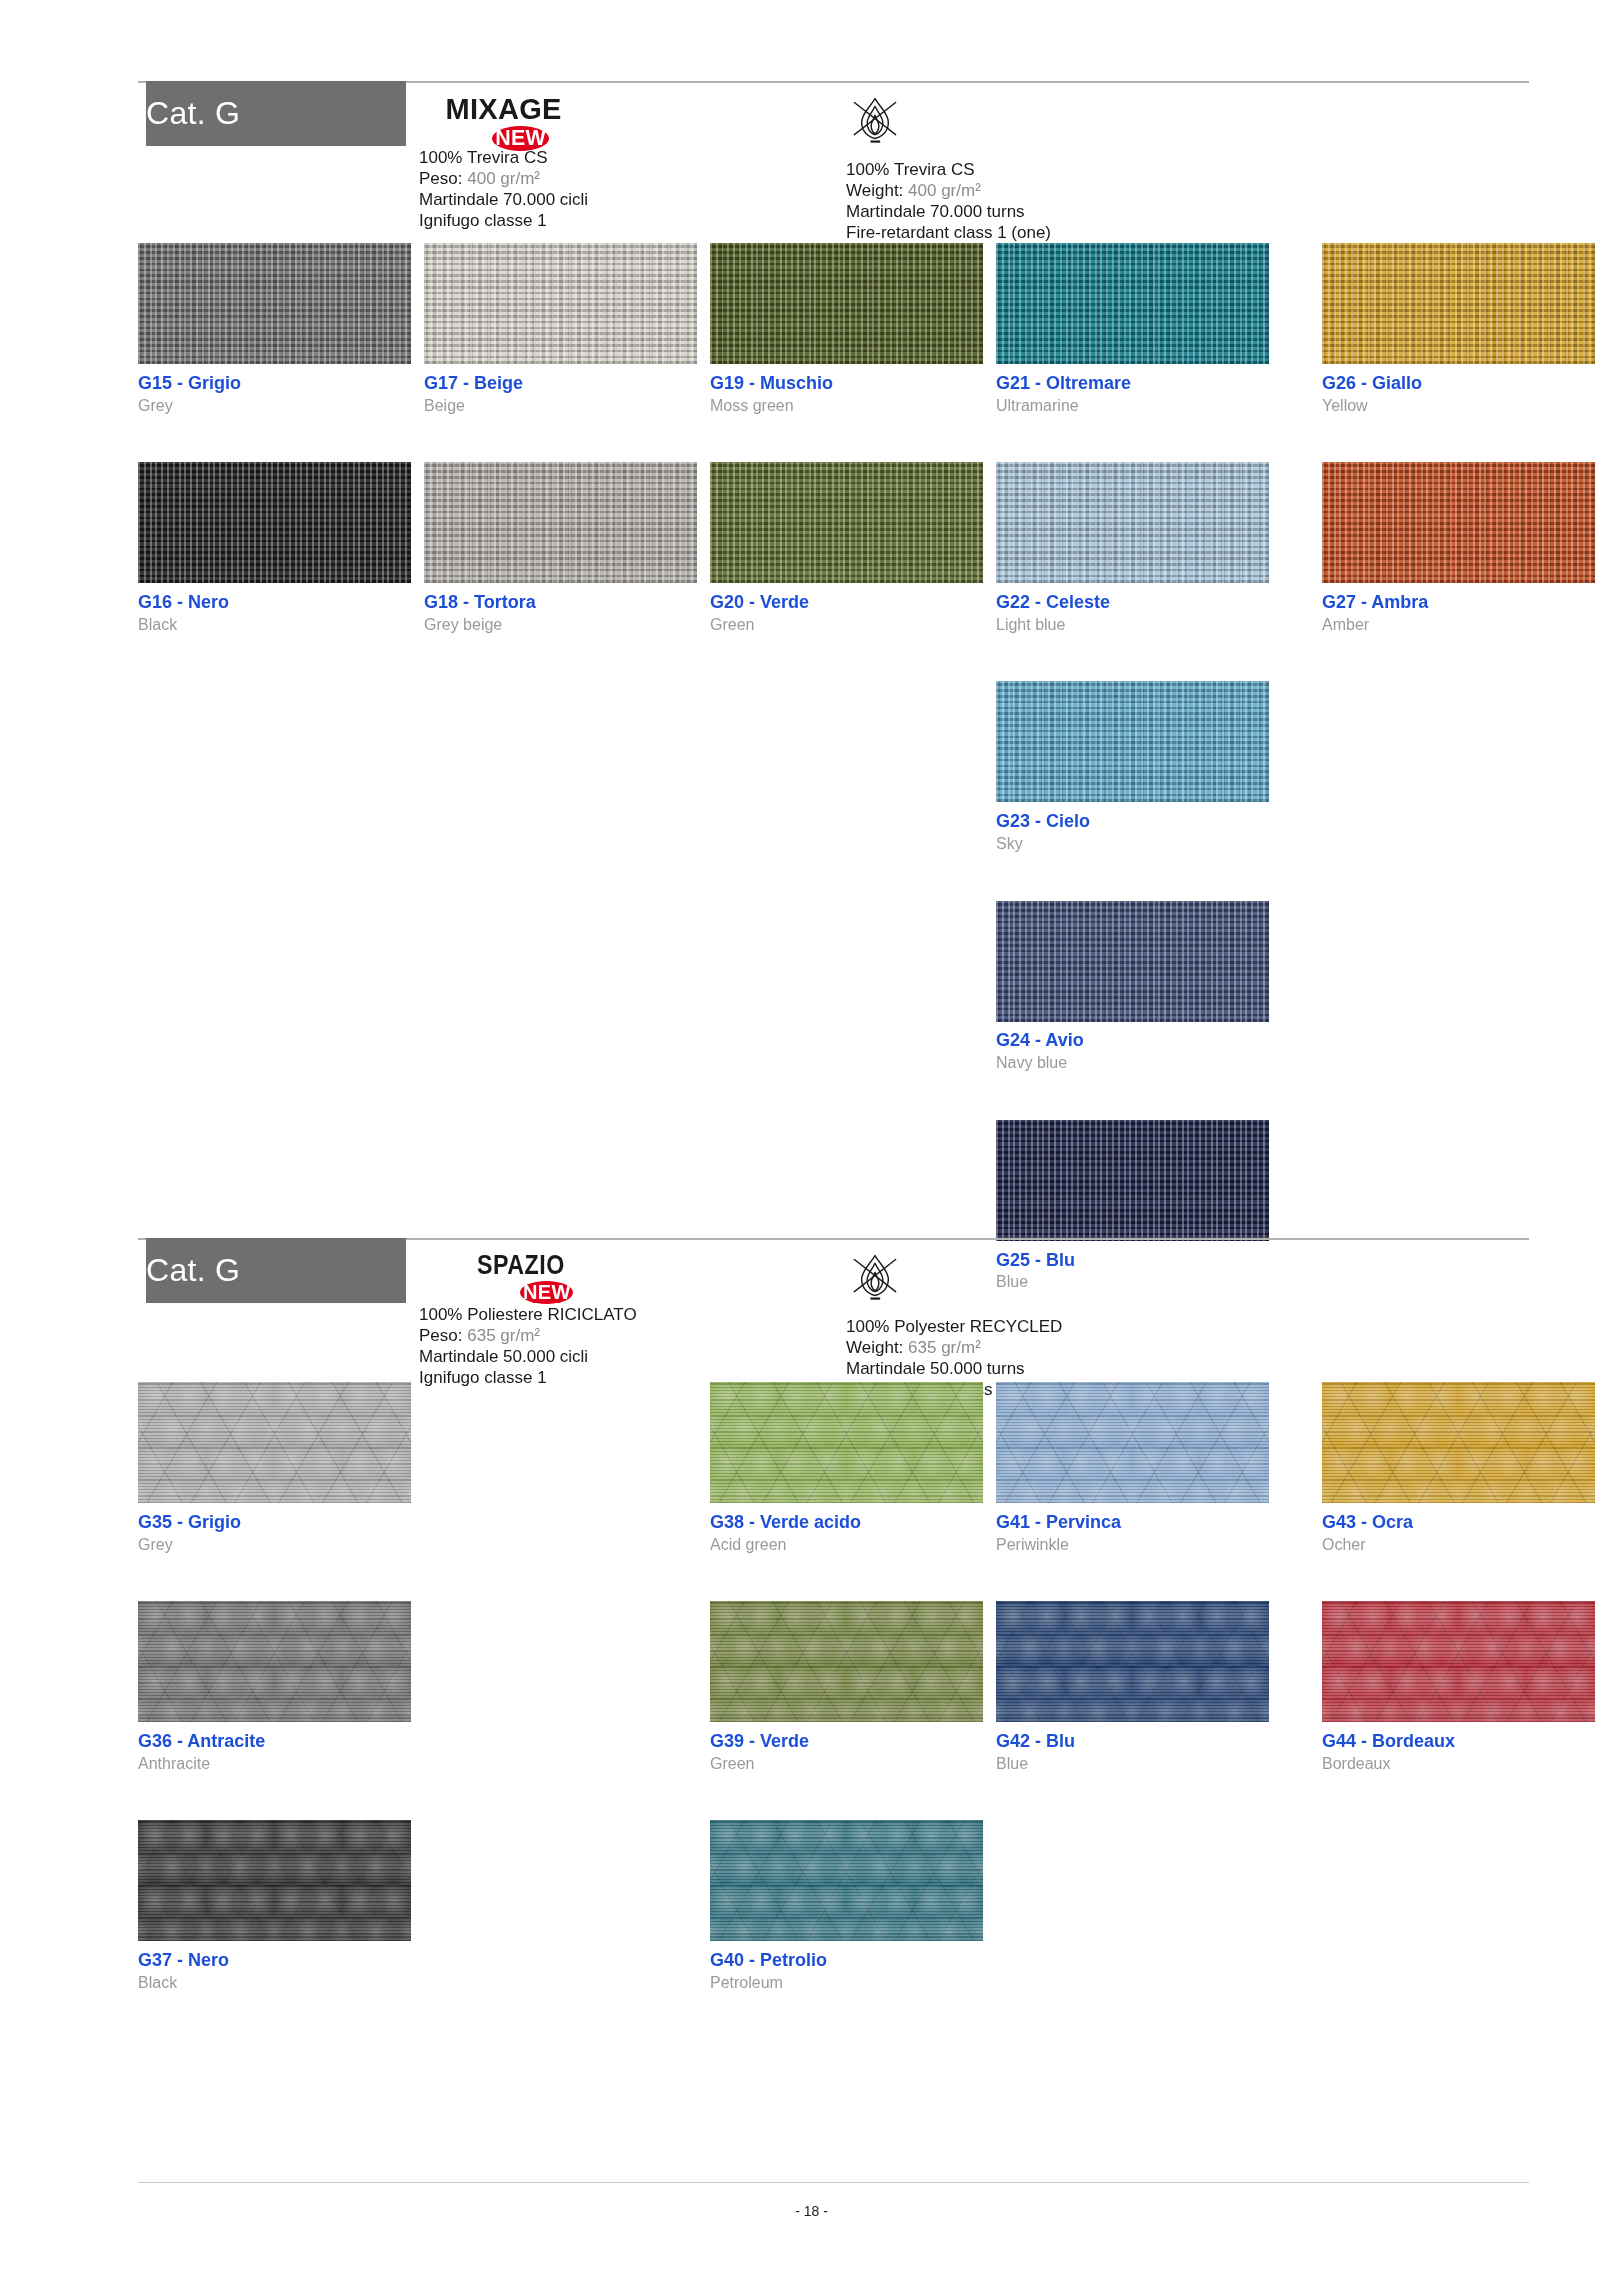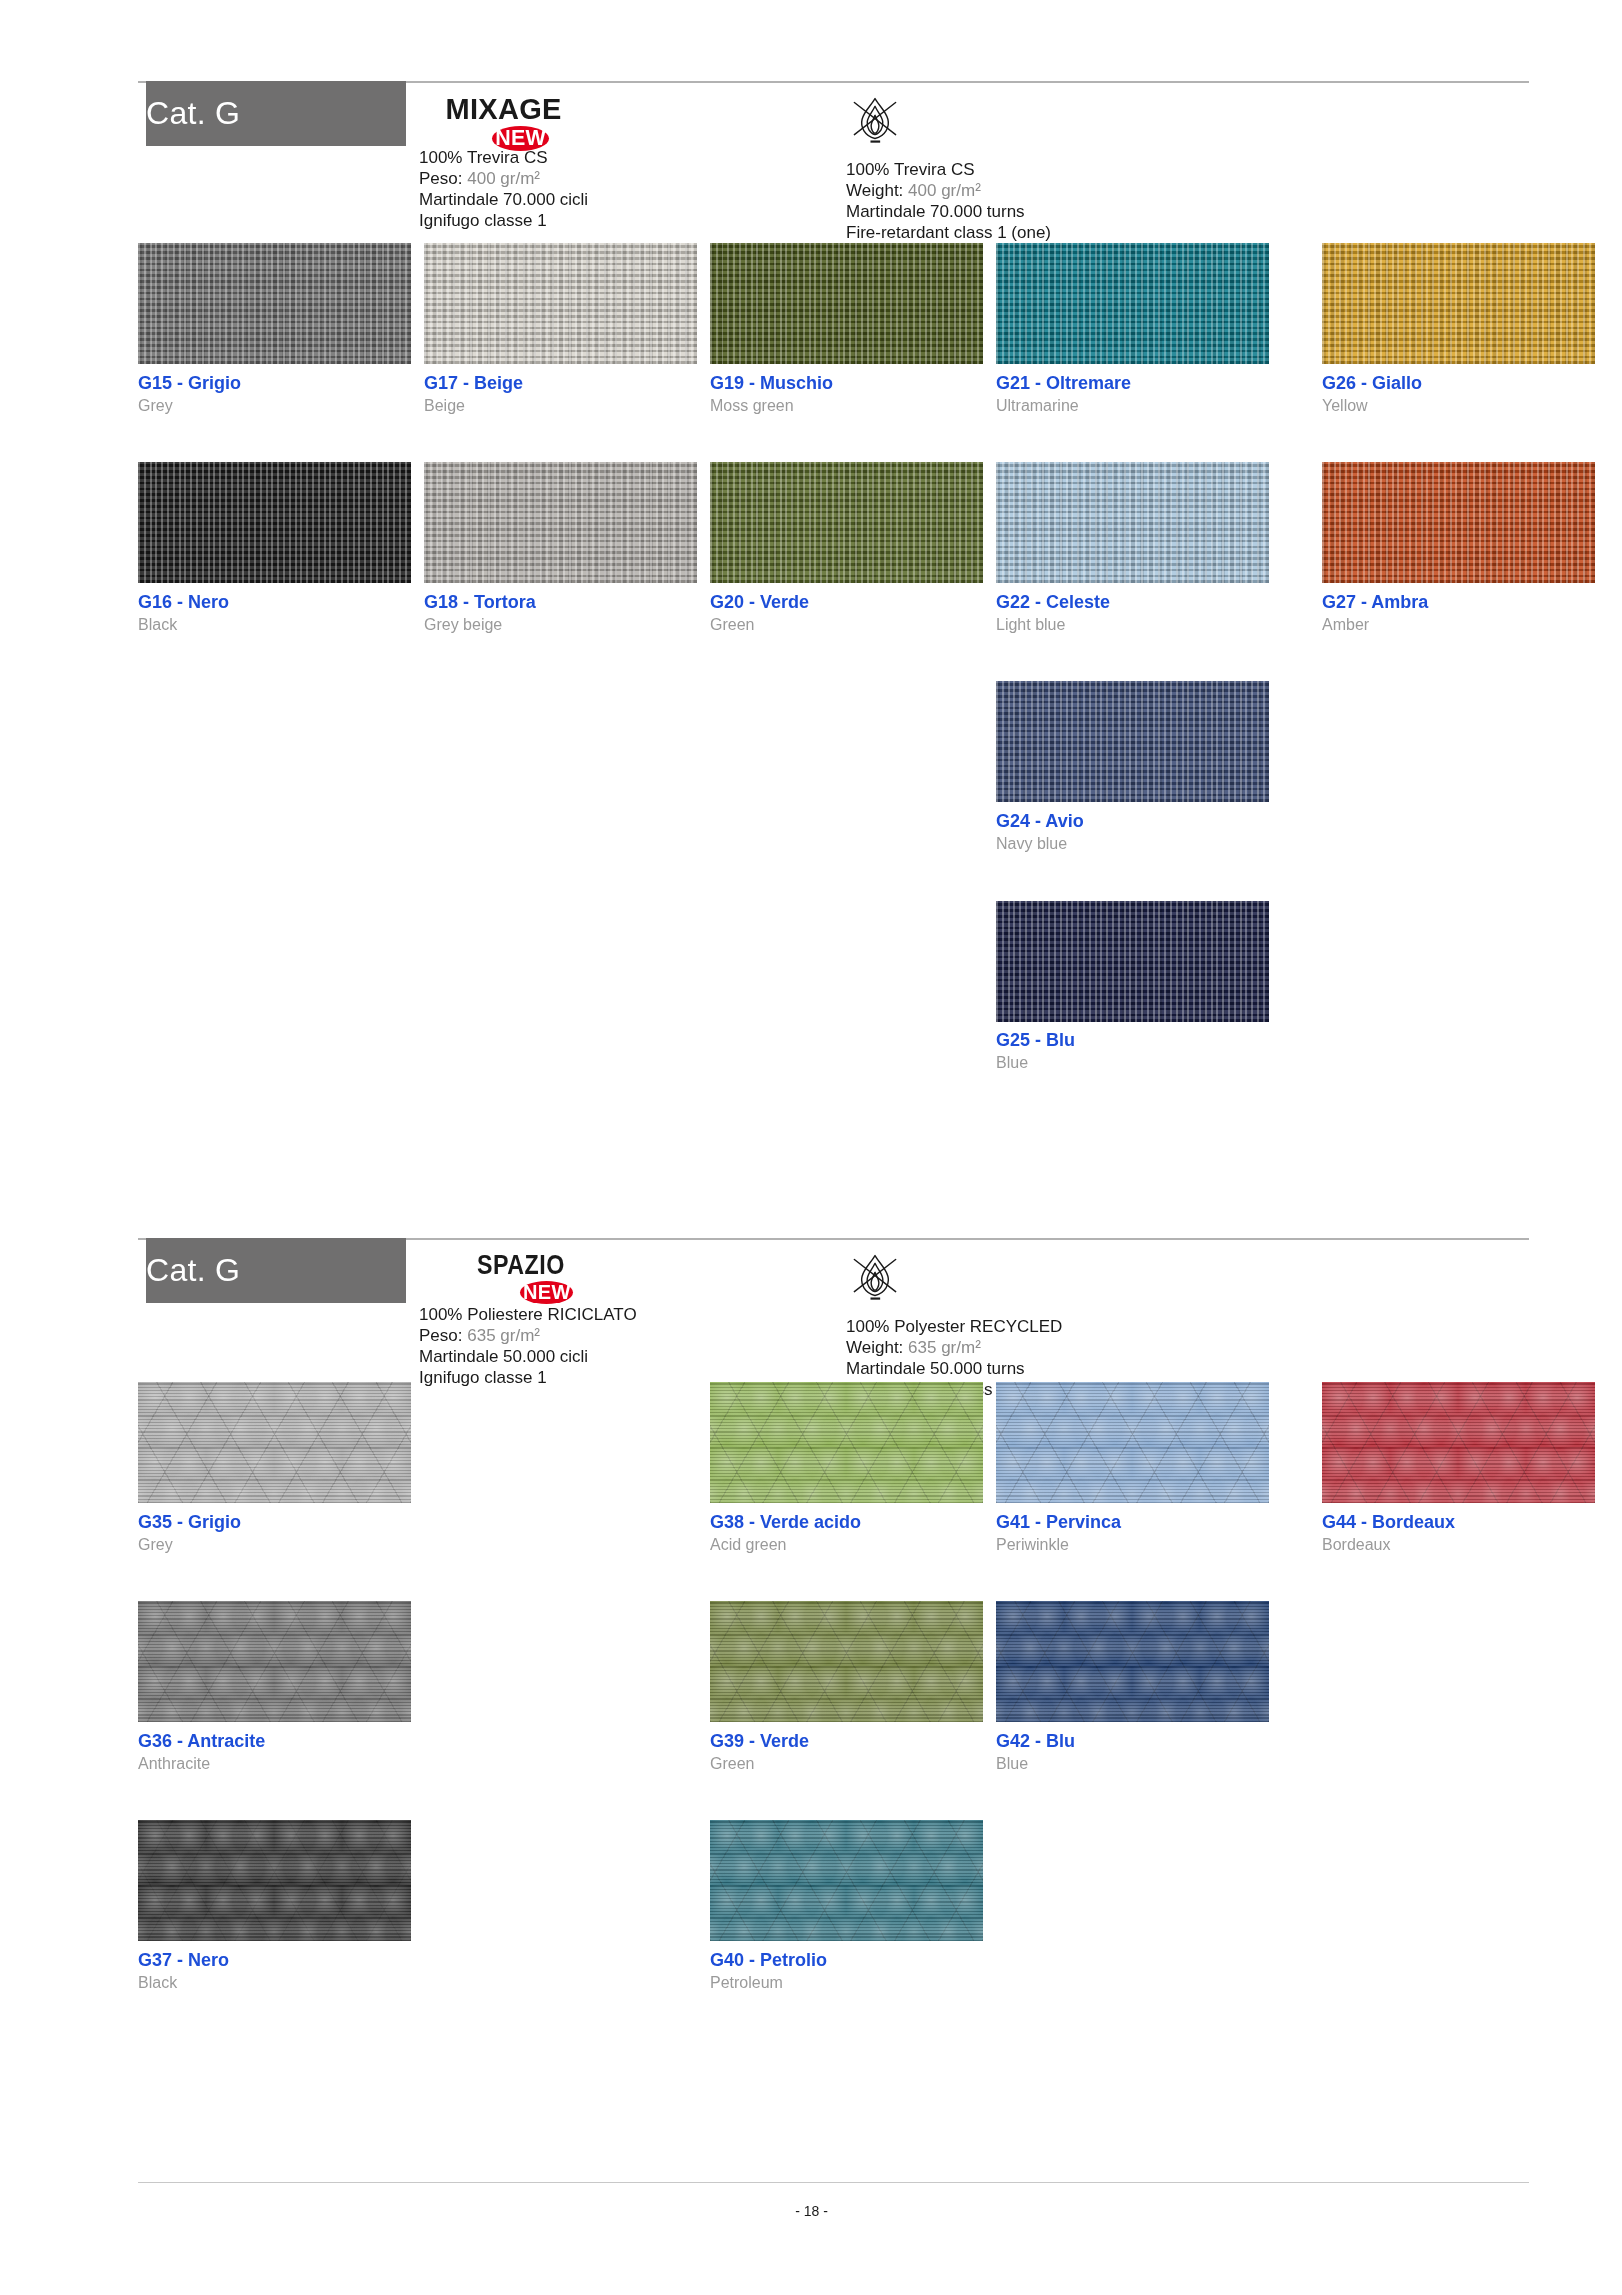--- a/index.html
+++ b/index.html
@@ -202,20 +202,27 @@
             </div>
           </div>
           <div class="cell">
             <div class="sw tex-weave" style="background-color: rgb(168, 198, 221);"></div>
             <div class="cap">
               <div class="it">G22 - Celeste</div>
               <div class="en">Light blue</div>
             </div>
           </div>
           <div class="cell">
+            <div class="sw tex-weave" style="background-color: rgb(91, 169, 201);"></div>
+            <div class="cap">
+              <div class="it">G23 - Cielo</div>
+              <div class="en">Sky</div>
+            </div>
+          </div>
+          <div class="cell">
             <div class="sw tex-weave" style="background-color: rgb(58, 74, 116);"></div>
             <div class="cap">
               <div class="it">G24 - Avio</div>
               <div class="en">Navy blue</div>
             </div>
           </div>
           <div class="cell">
             <div class="sw tex-weave" style="background-color: rgb(26, 31, 70);"></div>
             <div class="cap">
               <div class="it">G25 - Blu</div>
@@ -340,20 +347,27 @@
           <div class="cell">
             <div class="sw tex-quilt" style="background-color: rgb(30, 60, 110);"></div>
             <div class="cap">
               <div class="it">G42 - Blu</div>
               <div class="en">Blue</div>
             </div>
           </div>
         </div>
         <div class="col col-4">
           <div class="cell">
+            <div class="sw tex-quilt" style="background-color: rgb(211, 160, 38);"></div>
+            <div class="cap">
+              <div class="it">G43 - Ocra</div>
+              <div class="en">Ocher</div>
+            </div>
+          </div>
+          <div class="cell">
             <div class="sw tex-quilt" style="background-color: rgb(182, 42, 54);"></div>
             <div class="cap">
               <div class="it">G44 - Bordeaux</div>
               <div class="en">Bordeaux</div>
             </div>
           </div>
         </div>
       </div>
   </div>
 

